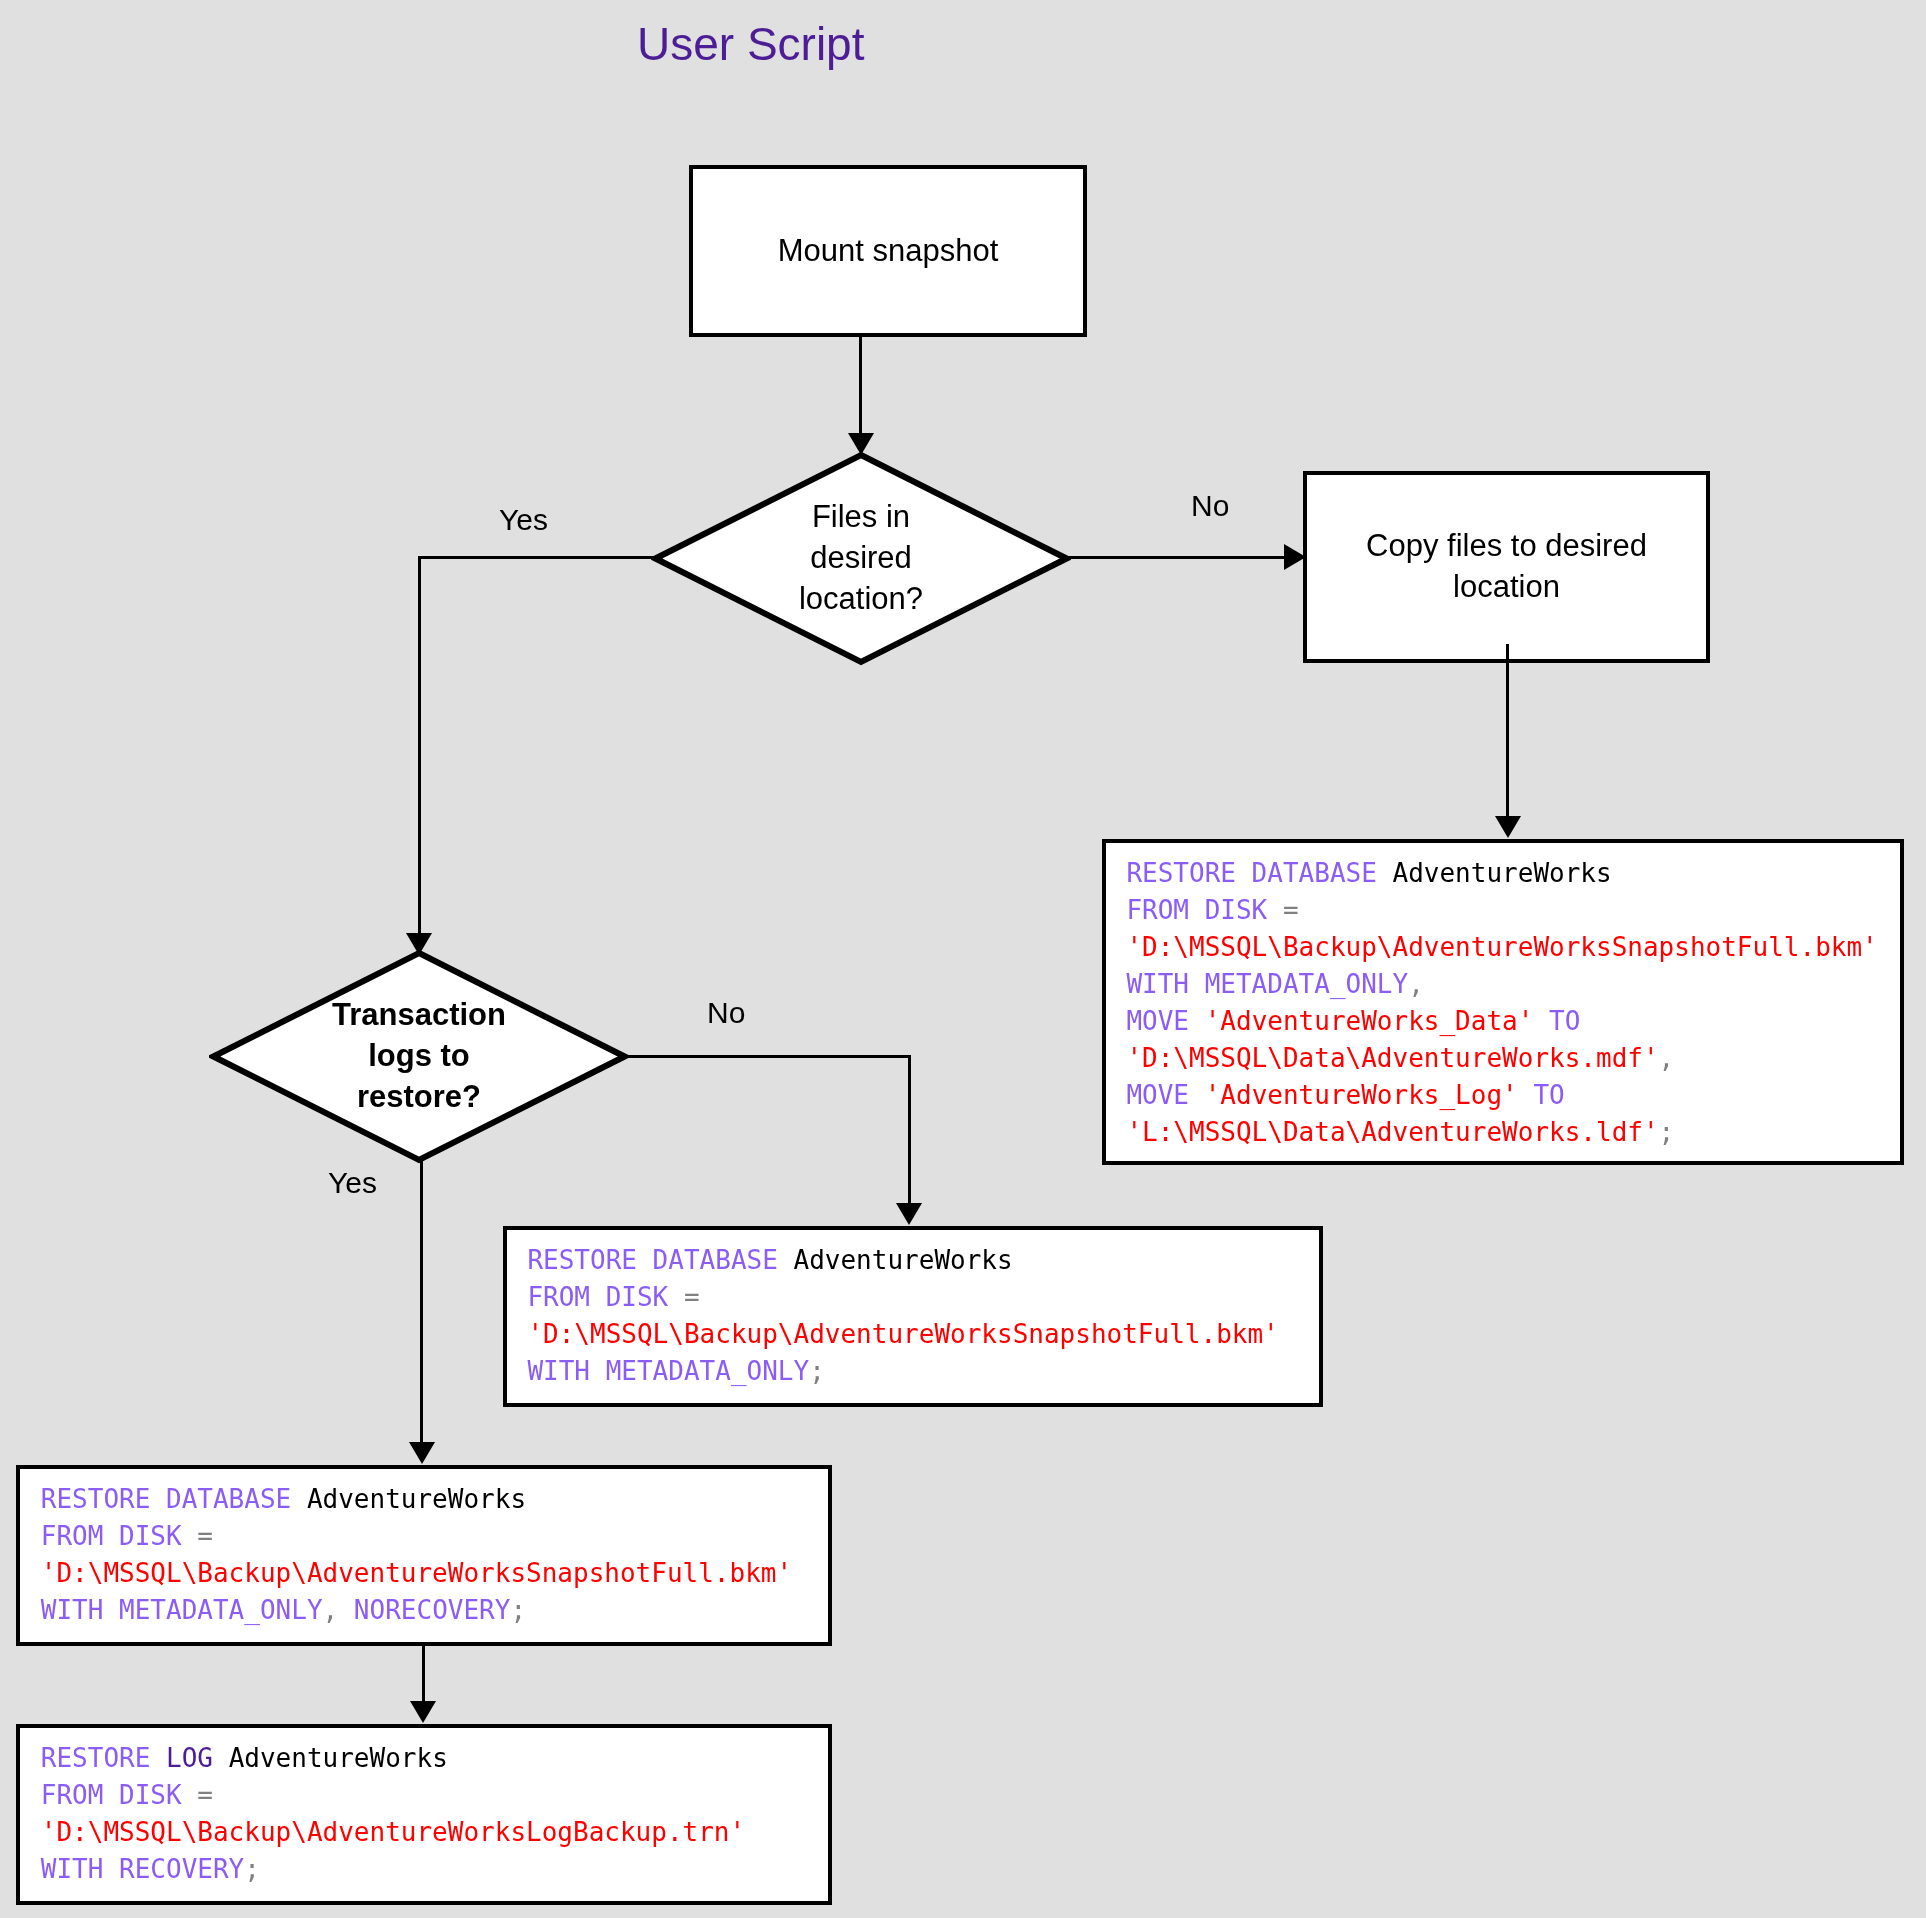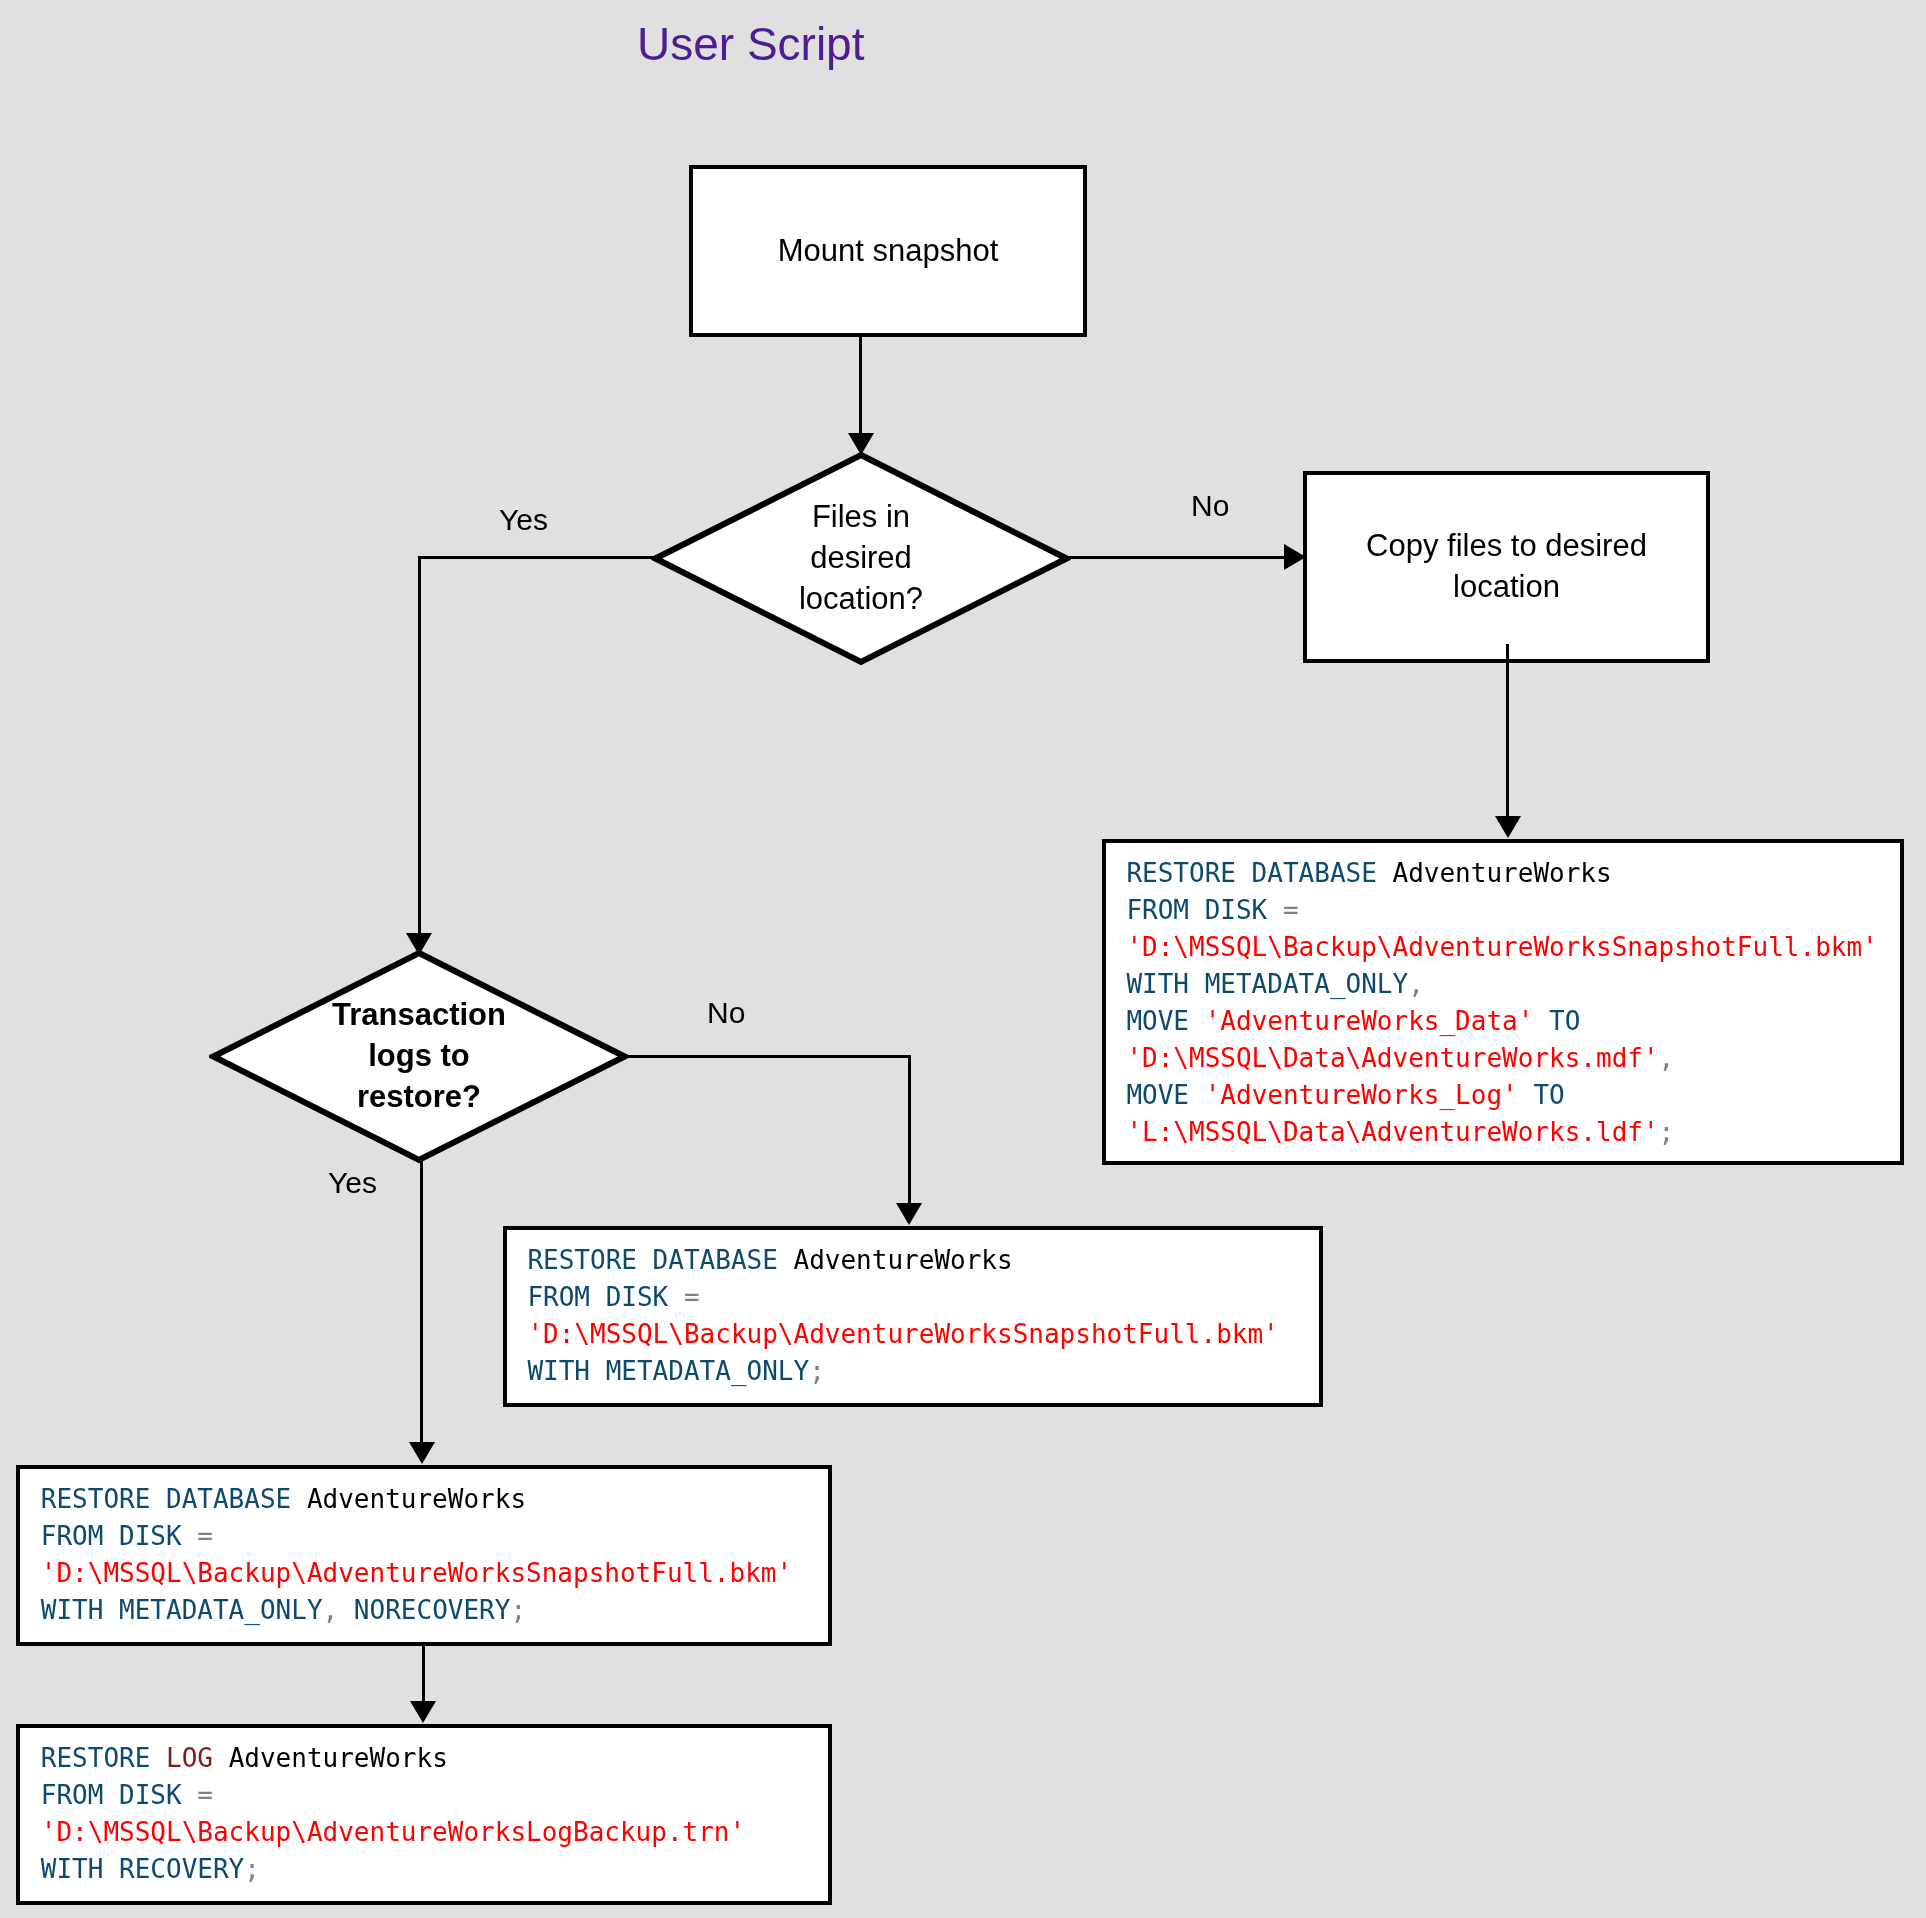--- a/index.html
+++ b/index.html
@@ -50,24 +50,24 @@
     background: #ffffff;
     border: 4.8px solid #000;
     box-sizing: border-box;
     font-family: "DejaVu Sans Mono", "Liberation Mono", monospace;
     font-size: 26px;
     line-height: 37px;
     white-space: pre;
     padding: 12.3px 16.4px 9.5px 20.4px;
     overflow: hidden;
   }
-  .tok-kw  { color: #0c4a6e; }
+  .tok-kw  { color: #8b5cf6; }
   .tok-str { color: #ff0000; }
   .tok-op  { color: #808080; }
-  .tok-log { color: #7f1d1d; }
+  .tok-log { color: #4c1d95; }
   .tok-id  { color: #000000; }
   .hline, .vline { position: absolute; background: #000; }
   .arrow-down {
     position: absolute; width: 0; height: 0;
     border-left: 13px solid transparent;
     border-right: 13px solid transparent;
     border-top: 22px solid #000;
   }
   .arrow-right {
     position: absolute; width: 0; height: 0;

